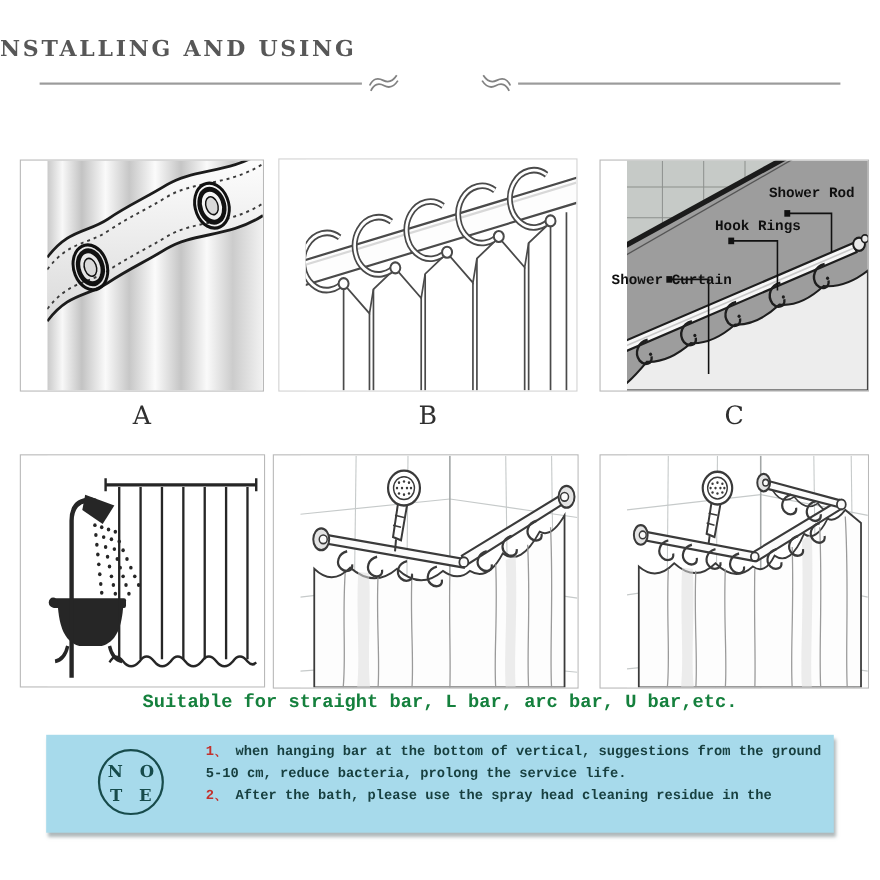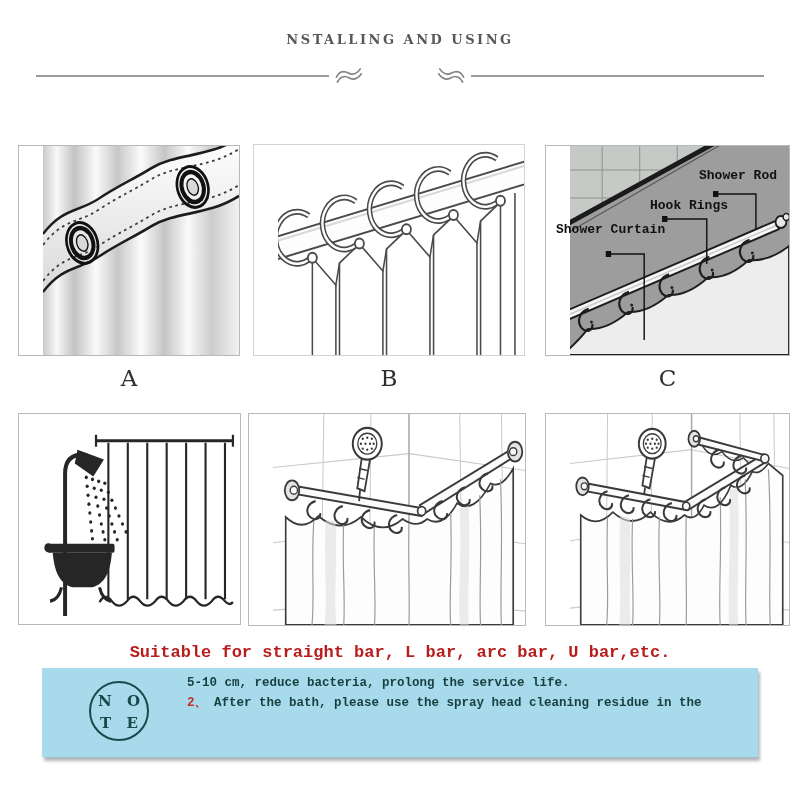--- a/index.html
+++ b/index.html
@@ -1,20 +1,20 @@
 <!DOCTYPE html>
 <html><head>
 <meta charset="utf-8">
 <style>
   html,body{margin:0;padding:0;background:#fff;}
   .page{position:relative;width:800px;height:800px;background:#ffffff;overflow:hidden;
         font-family:"Liberation Sans",sans-serif;}
   
-  .title{position:absolute;top:32px;left:0;width:100%;text-align:center;
-         font-family:"DejaVu Serif",serif;font-size:13px;font-weight:700;
+  .title{position:absolute;top:32px;left:0;width:100%;
+         font-family:"DejaVu Serif",serif;font-size:20px;font-weight:700;
          letter-spacing:2.5px;color:#575757;}
   .divider{position:absolute;top:68px;left:36px;right:36px;height:16px;
            display:flex;align-items:center;}
   .dline{flex:1;height:2px;background:#9b9b9b;}
   .orn{width:30px;height:16px;margin:0 5px;transform:rotate(-12deg);}
   .orn.flip{transform:scaleX(-1) rotate(-12deg);}
   .dgap{width:62px;}
   
   .panel{position:absolute;background:#fff;border:1px solid #b9b9b9;box-sizing:border-box;overflow:hidden;padding-left:24px;}
   #panelA{left:18px;top:145px;width:222px;height:211px;}
@@ -27,25 +27,25 @@
   .plabel{position:absolute;top:362px;height:32px;font-family:"DejaVu Serif",serif;
           font-size:23px;color:#2f2f2f;text-align:center;line-height:32px;}
   #labelA{left:18px;width:222px;}
   #labelB{left:253px;width:272px;}
   #labelC{left:545px;width:245px;}
   
   .anno{position:absolute;font-family:"Liberation Mono","DejaVu Sans Mono",monospace;
         font-weight:700;font-size:13px;color:#101010;white-space:nowrap;}
   #annoRod{right:12px;top:22px;}
   #annoRings{left:104px;top:52px;}
-  #annoCurtain{left:10px;top:76px;}
+  #annoCurtain{left:10px;top:101px;}
   
   .caption{position:absolute;top:630px;left:0;width:100%;text-align:center;
            font-family:"Liberation Mono","DejaVu Sans Mono",monospace;font-weight:700;
-           font-size:17px;color:#b91c1c;margin-top:13px;}
+           font-size:17px;color:#15803d;}
   
   .note{position:absolute;left:42px;top:668px;width:716px;height:89px;
         background:#a7daeb;box-shadow:2px 4px 3px rgba(110,125,130,.55);}
   .badge{position:absolute;left:47px;top:13px;width:60px;height:60px;
          border:2px solid #174b4b;border-radius:50%;color:#174b4b;
          font-family:"DejaVu Serif",serif;font-weight:700;font-size:15px;
          line-height:1.45;text-align:center;letter-spacing:5px;
          box-sizing:border-box;padding:8px 0 0 5px;}
   .badge span{display:block;}
   .note-text{position:absolute;left:145px;top:5px;width:568px;
@@ -428,20 +428,23 @@
 
   <div class="caption">Suitable for straight bar, L bar, arc bar, U bar,etc.</div>
 
   <div class="note">
     <div class="badge">
       <span>N O</span>
       <span>T E</span>
     </div>
     <div class="note-text">
       <div class="note-line">
+        <span class="note-num">1、</span><span>when hanging bar at the bottom of vertical, suggestions from the ground</span>
+      </div>
+      <div class="note-line">
         <span>5-10 cm, reduce bacteria, prolong the service life.</span>
       </div>
       <div class="note-line">
         <span class="note-num">2、</span><span>After the bath, please use the spray head cleaning residue in the</span>
       </div>
     </div>
   </div>
 
 </div>
 

